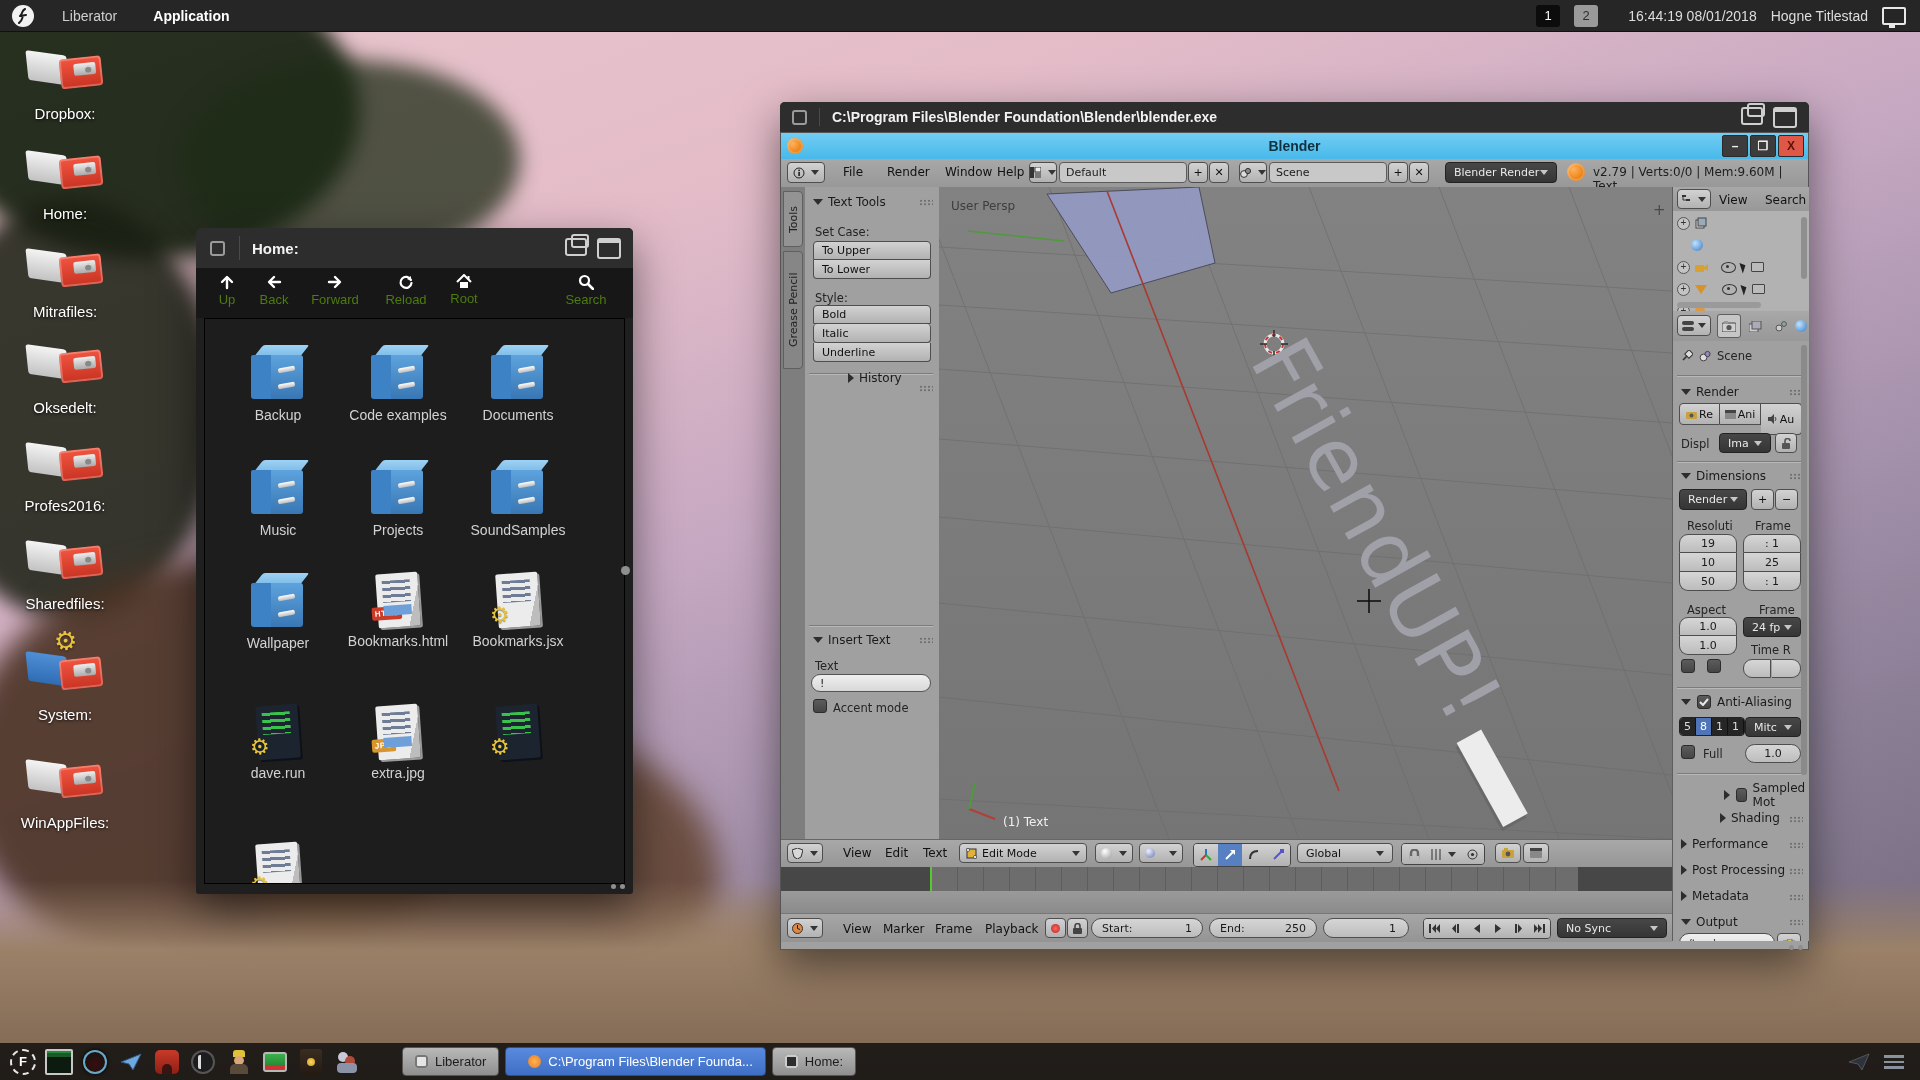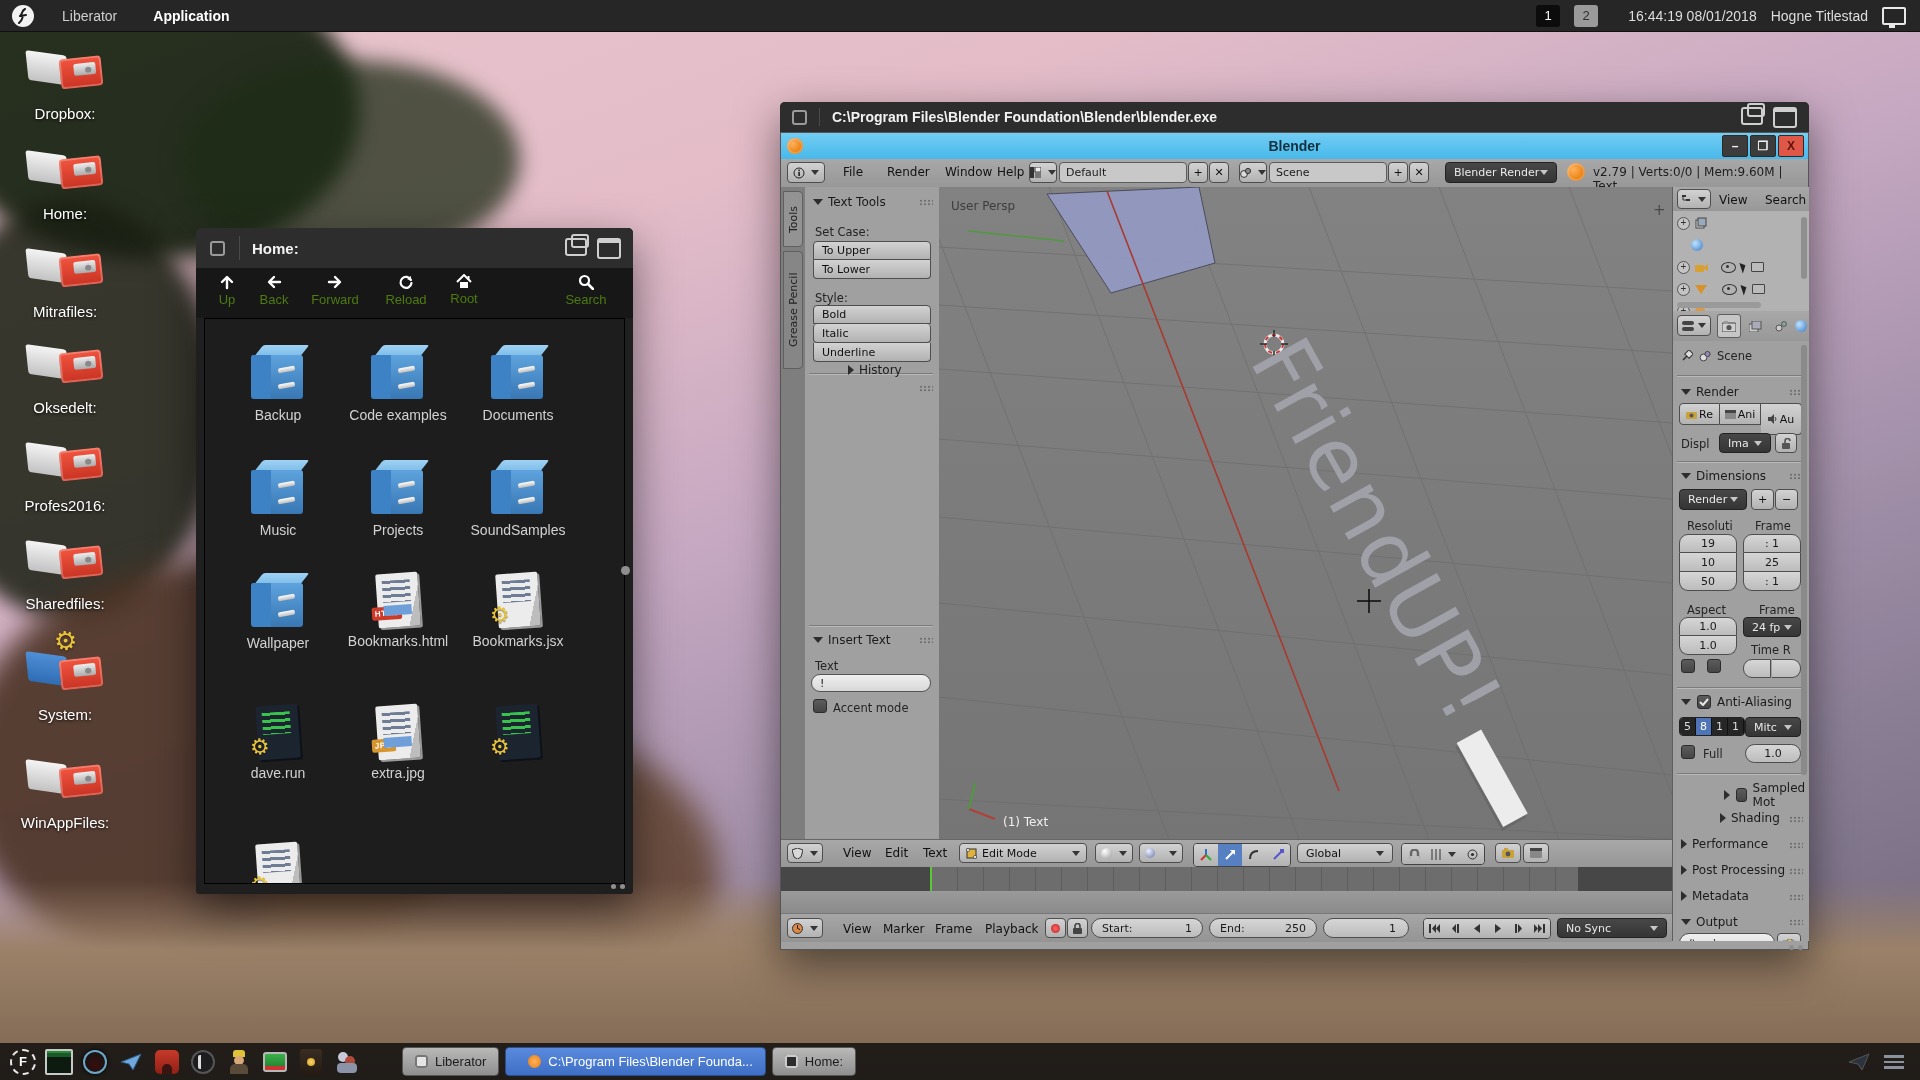--- a/index.html
+++ b/index.html
@@ -383,21 +383,21 @@
         </div>
           <span class="grip" style="top:12px;"></span>
         <span class="slabel" style="left:10px;top:38px;">Set Case:</span>
         <div class="bbtn leftlab stackbtn sfirst" style="top:54px;border-radius:4px 4px 0 0;">To Upper</div>
         <div class="bbtn leftlab stackbtn" style="top:73px;border-radius:0 0 4px 4px;border-top:none;">To Lower</div>
         <span class="slabel" style="left:10px;top:104px;">Style:</span>
         <div class="bbtn leftlab stackbtn" style="top:118px;border-radius:4px 4px 0 0;">Bold</div>
         <div class="bbtn leftlab stackbtn" style="top:137px;border-radius:4px;border-top:none;">Italic</div>
         <div class="bbtn leftlab stackbtn" style="top:156px;border-radius:0 0 4px 4px;border-top:none;">Underline</div>
         <div class="psep" style="top:186px;left:4px;right:6px;"></div>
-        <div class="phdr" style="top:176px;padding-left:35px;">
+        <div class="phdr" style="top:184px;padding-left:35px;">
           <span class="tri-r"></span>
           <span>History</span>
         </div>
           <span class="grip" style="top:198px;"></span>
 
         <div class="psep" style="top:438px;left:4px;right:6px;"></div>
         <div class="phdr" style="top:446px;">
           <span class="tri-d"></span>
           <span>Insert Text</span>
         </div>

